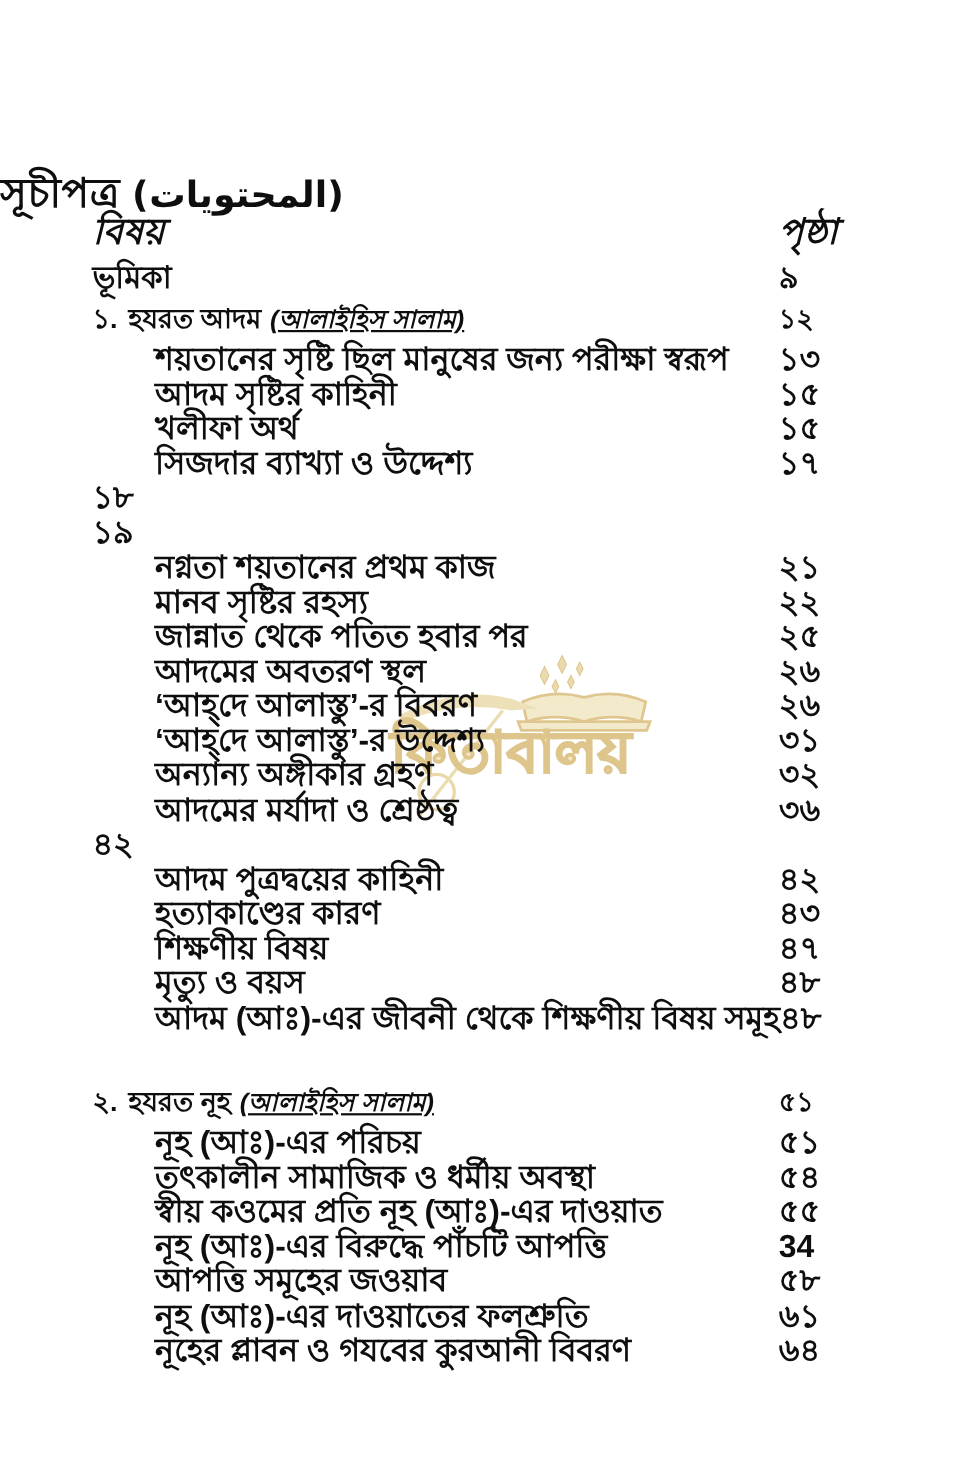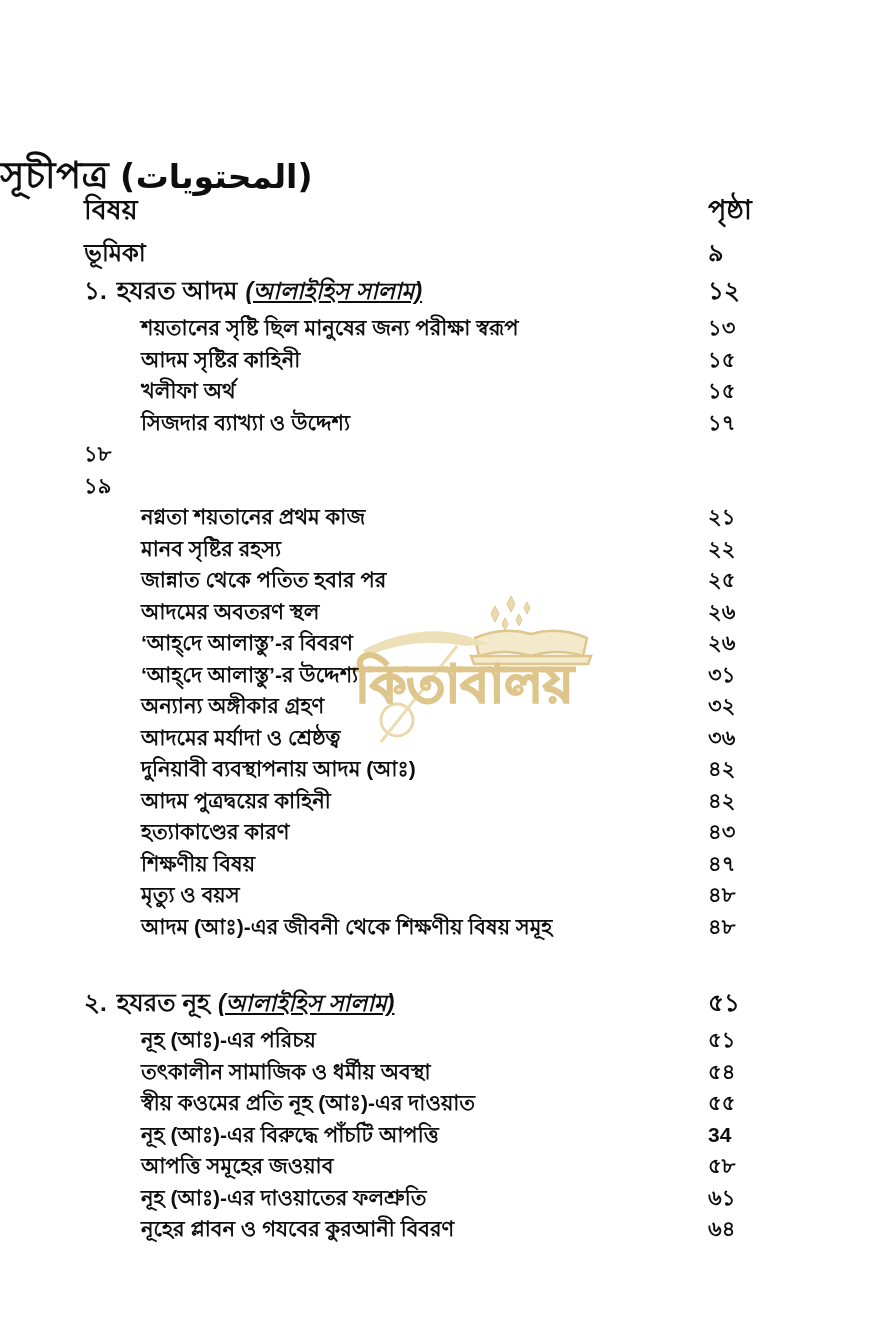--- a/index.html
+++ b/index.html
@@ -14,25 +14,25 @@
     position:absolute;top:146px;left:0;right:60px;text-align:left;
     font-weight:bold;font-size:37px;letter-spacing:.5px;white-space:nowrap;
   }
   .title .ar{font-family:"DejaVu Sans","Liberation Sans",sans-serif;font-size:33px;}
 
   
   .watermark{position:absolute;left:345px;top:592px;z-index:0;opacity:.95;}
 
   
   .toc{position:absolute;left:84px;top:196px;width:678px;z-index:1;}
-  .row{display:flex;align-items:baseline;height:31.5px;font-weight:bold;font-size:21px;line-height:29px;}
+  .row{display:flex;align-items:baseline;height:31.5px;font-weight:bold;font-size:29px;line-height:29px;}
   .row .lbl{flex:1;white-space:nowrap;overflow:visible;}
   .row .pg{width:54px;flex:none;white-space:nowrap;}
-  .hdr-row{height:42px;font-size:27px;}
-  .intro-row{height:38px;font-size:24px;}
+  .hdr-row{height:42px;font-size:33px;font-style:italic;}
+  .intro-row{height:38px;font-size:28px;}
   .sec-row{height:37px;font-size:24.5px;}
   .sec-row .num{margin-right:10px;}
   .sec-row i{font-size:23px;margin-left:8px;text-decoration:underline;}
   .item .lbl{padding-left:57px;}
   .sec2{margin-top:45px;}
 </style>
 </head>
 <body>
 
 <div class="scan-page">
@@ -130,21 +130,20 @@
       </div>
     <div class="row item">
         <span class="lbl">অন্যান্য অঙ্গীকার গ্রহণ</span>
         <span class="pg">৩২</span>
       </div>
     <div class="row item">
         <span class="lbl">আদমের মর্যাদা ও শ্রেষ্ঠত্ব</span>
         <span class="pg">৩৬</span>
       </div>
     <div class="row item">
-        <span class="lbl">দুনিয়াবী ব্যবস্থাপনায় আদম (আঃ)</span>
         <span class="pg">৪২</span>
       </div>
     <div class="row item">
         <span class="lbl">আদম পুত্রদ্বয়ের কাহিনী</span>
         <span class="pg">৪২</span>
       </div>
     <div class="row item">
         <span class="lbl">হত্যাকাণ্ডের কারণ</span>
         <span class="pg">৪৩</span>
       </div>

